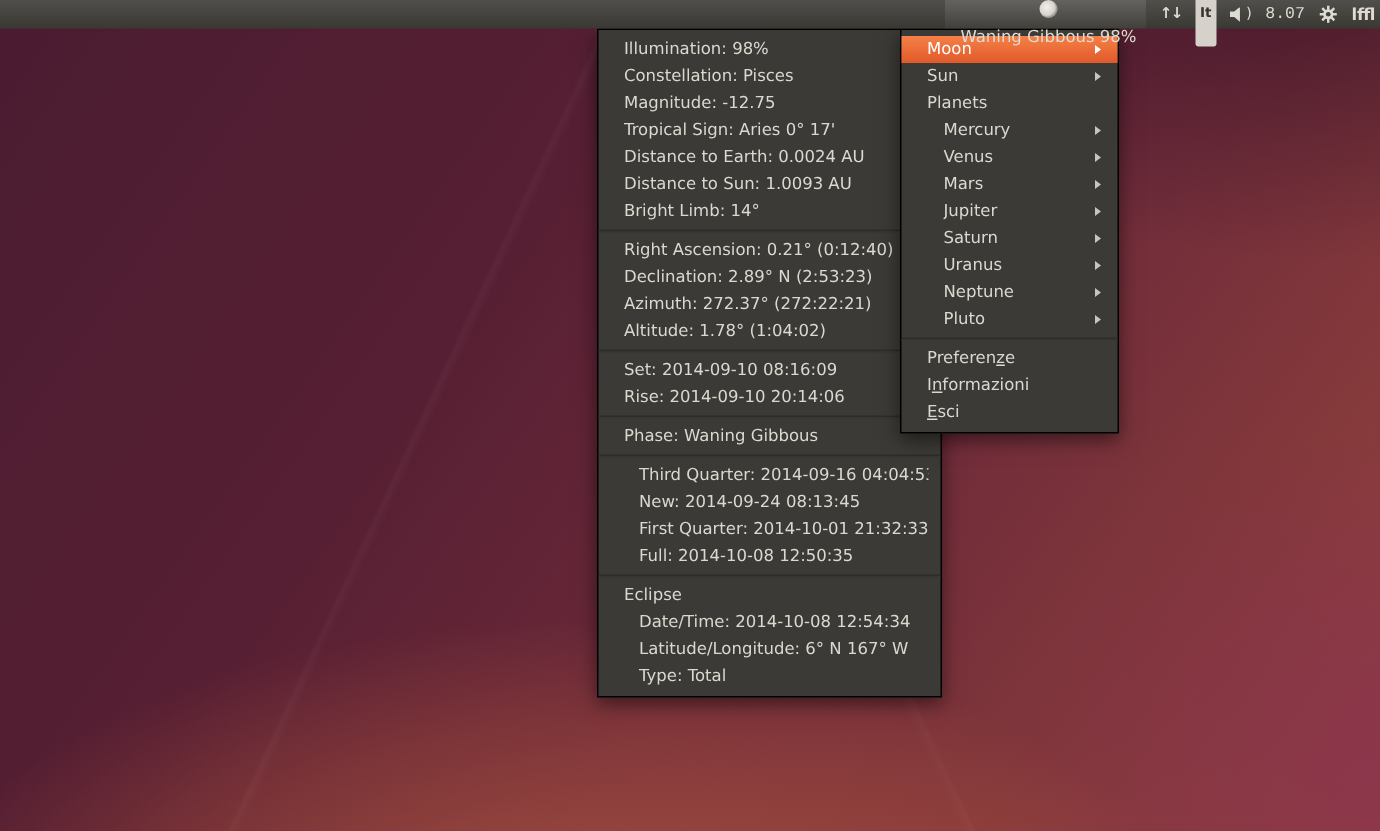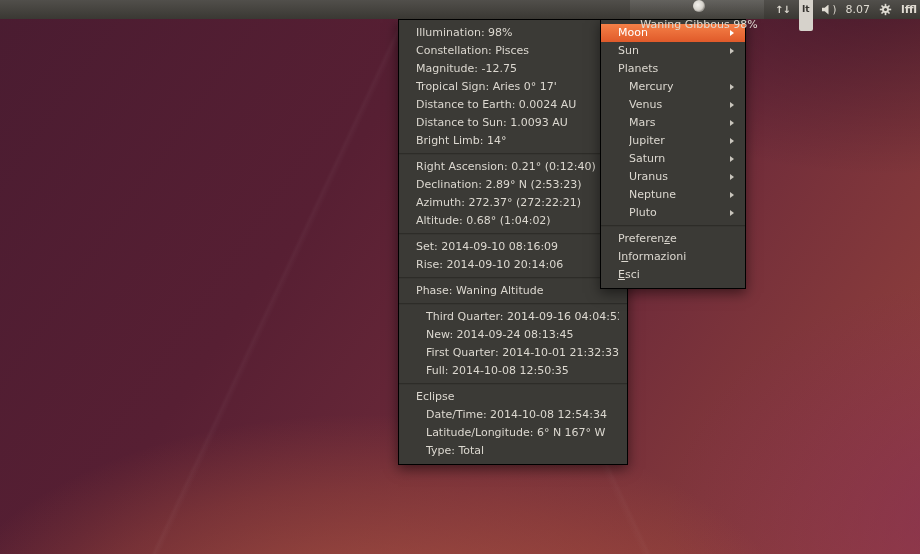--- a/index.html
+++ b/index.html
@@ -38,21 +38,21 @@
   .kbd{
     background:#d6d2cb;color:#35332f;border-radius:2px;
     font-size:9px;font-weight:bold;padding:16px 3px;line-height:11px;
   }
   .vol{display:flex;align-items:center;}
   .vol-speaker{
     width:10px;height:10px;background:#dfdbd2;display:inline-block;
     clip-path:polygon(0 32%, 32% 32%, 70% 0%, 70% 100%, 32% 68%, 0 68%);
   }
   .vol-wave{font-size:10px;margin-left:1px;color:#dfdbd2;}
-  .time{font-size:11px;}
+  .time{font-size:11px;font-family:Liberation Mono, monospace;}
   .gear{display:flex;align-items:center;}
   .user{font-size:11px;font-weight:bold;}
   .menu{
     position:absolute;background:#3b3a36;box-sizing:border-box;
     border:1px solid #000000;padding:4px 0;
     box-shadow:0 4px 12px rgba(0,0,0,0.5);z-index:4;
   }
   .left-menu{top:19px;left:398px;width:230px;}
   .right-menu{top:19px;left:600px;width:146px;}
   .mi{
@@ -142,32 +142,32 @@
   <div class="mi">
       <span class="lbl">Right Ascension: 0.21° (0:12:40)</span>
     </div>
   <div class="mi">
       <span class="lbl">Declination: 2.89° N (2:53:23)</span>
     </div>
   <div class="mi">
       <span class="lbl">Azimuth: 272.37° (272:22:21)</span>
     </div>
   <div class="mi">
-      <span class="lbl">Altitude: 0.68° (1:04:02)</span>
+      <span class="lbl">Altitude: 1.78° (1:04:02)</span>
     </div>
   <div class="sep"></div>
   <div class="mi">
       <span class="lbl">Set: 2014-09-10 08:16:09</span>
     </div>
   <div class="mi">
       <span class="lbl">Rise: 2014-09-10 20:14:06</span>
     </div>
   <div class="sep"></div>
   <div class="mi">
-      <span class="lbl">Phase: Waning Altitude</span>
+      <span class="lbl">Phase: Waning Gibbous</span>
     </div>
   <div class="sep"></div>
   <div class="mi indent">
       <span class="lbl">Third Quarter: 2014-09-16 04:04:53</span>
     </div>
   <div class="mi indent">
       <span class="lbl">New: 2014-09-24 08:13:45</span>
     </div>
   <div class="mi indent">
       <span class="lbl">First Quarter: 2014-10-01 21:32:33</span>

